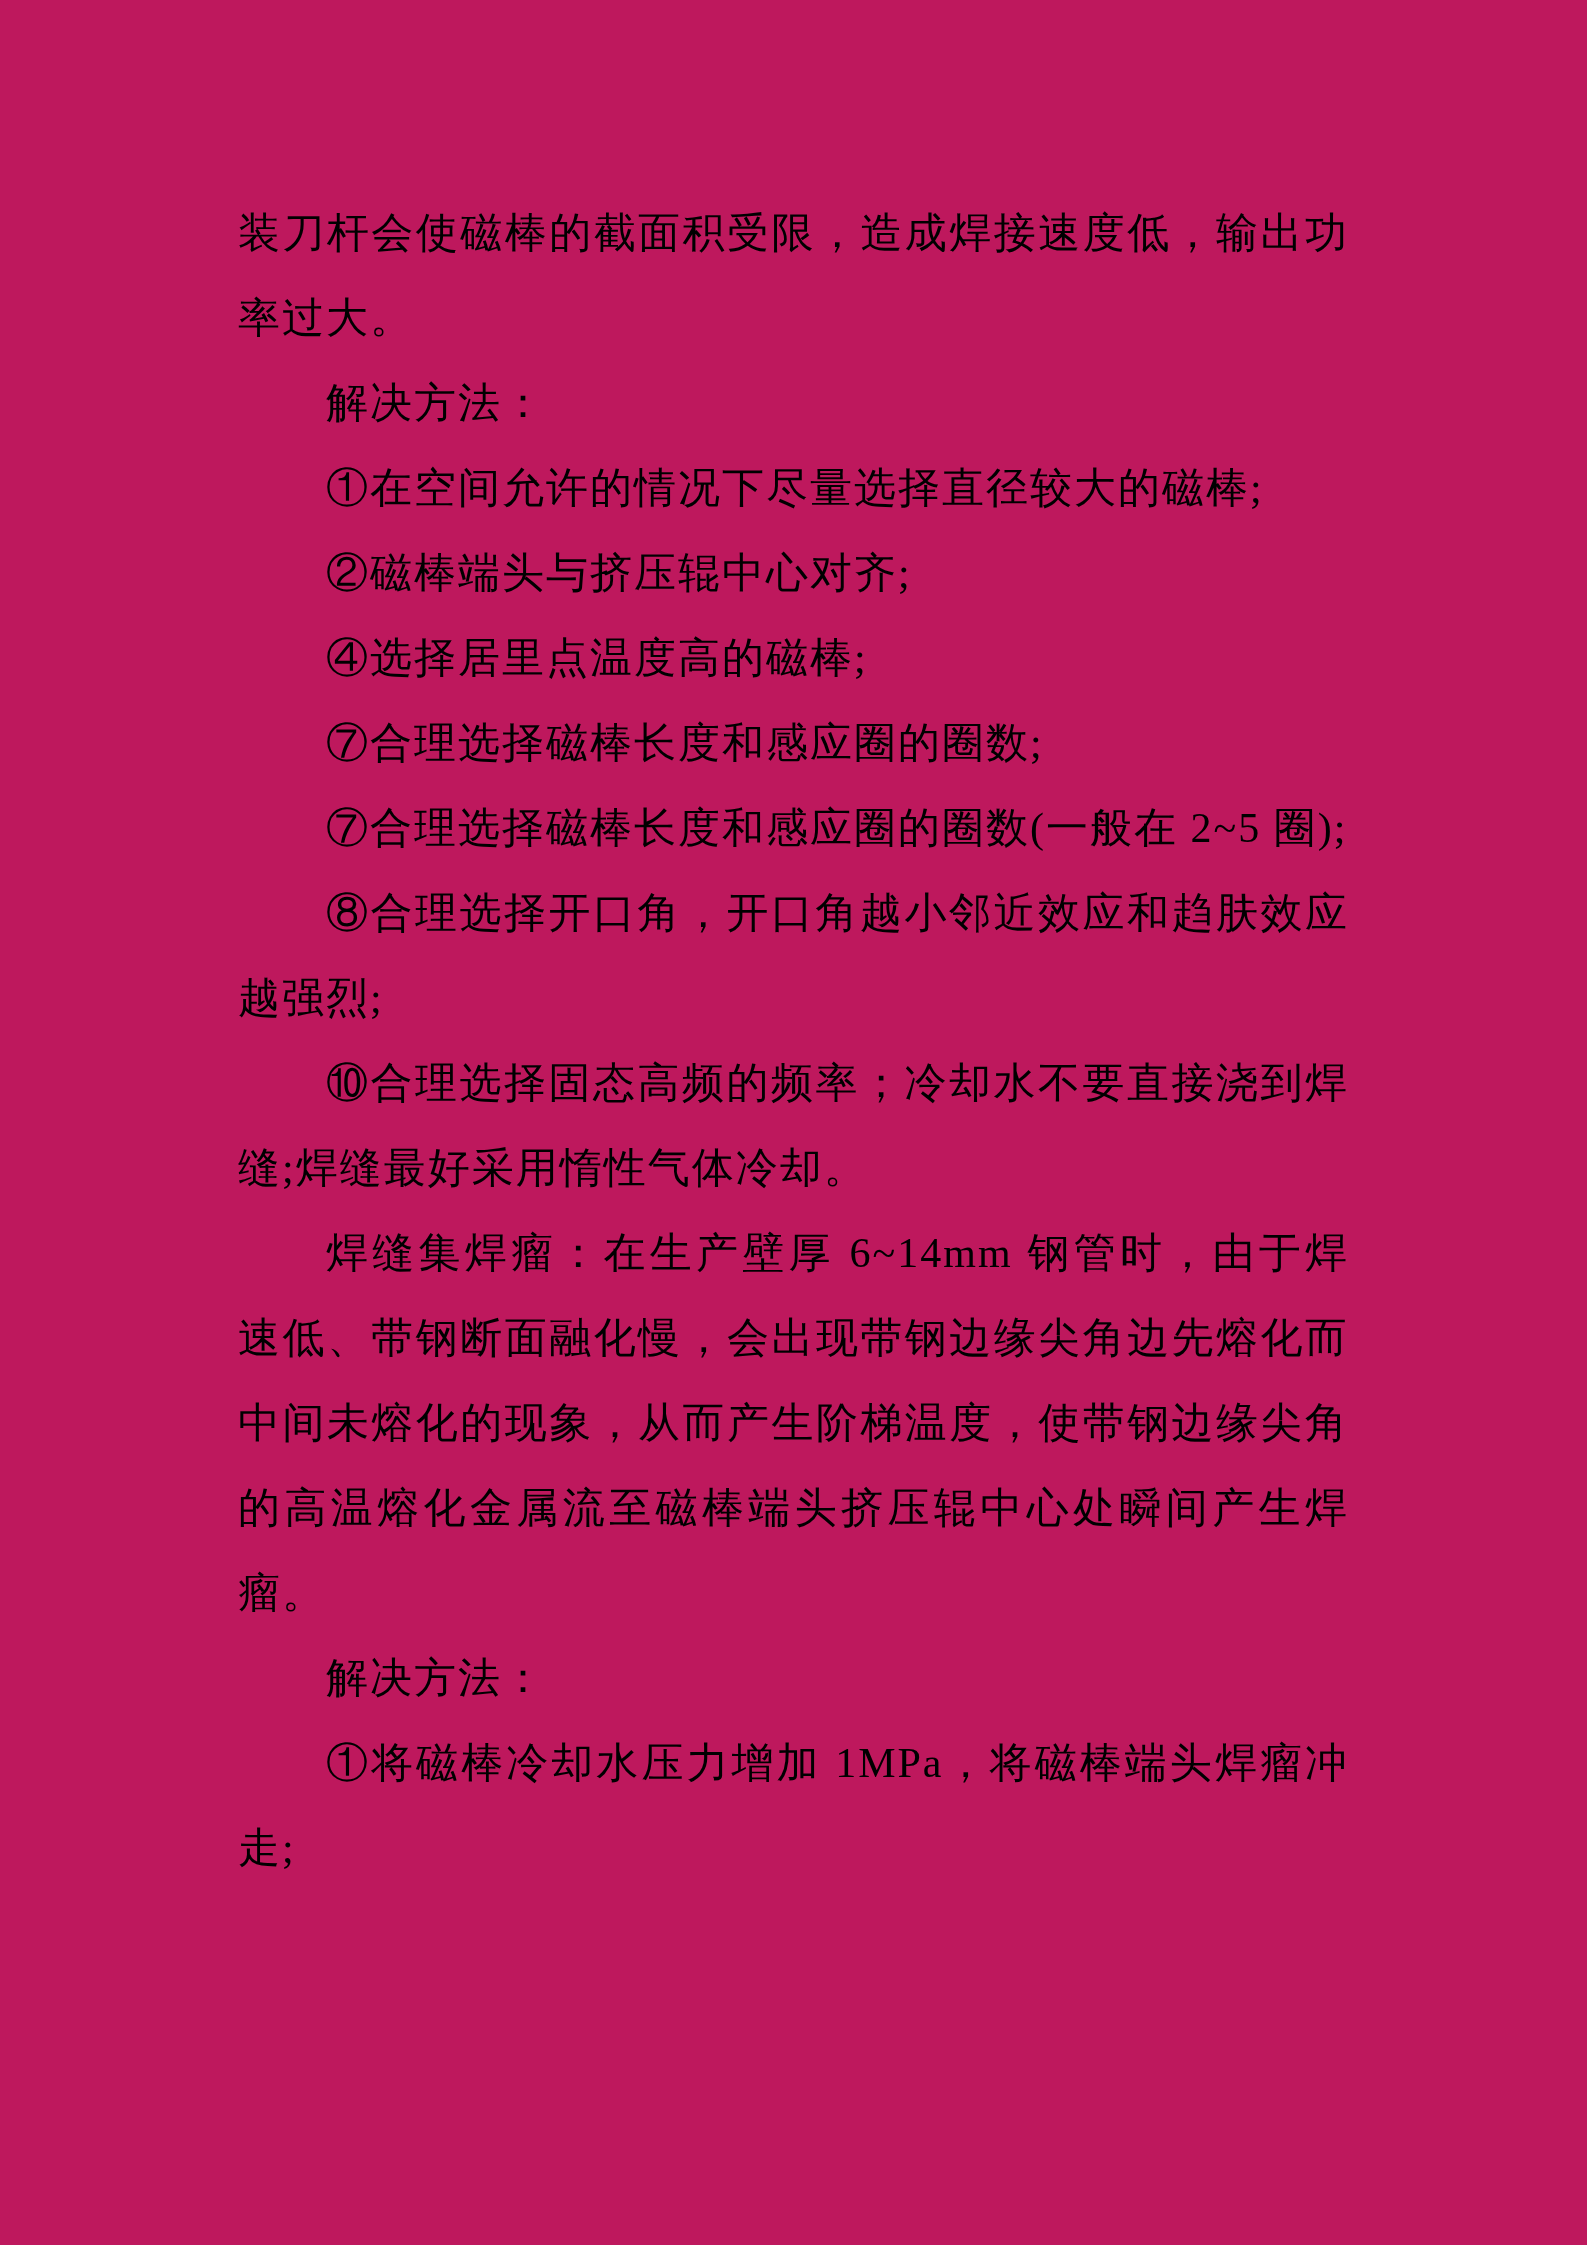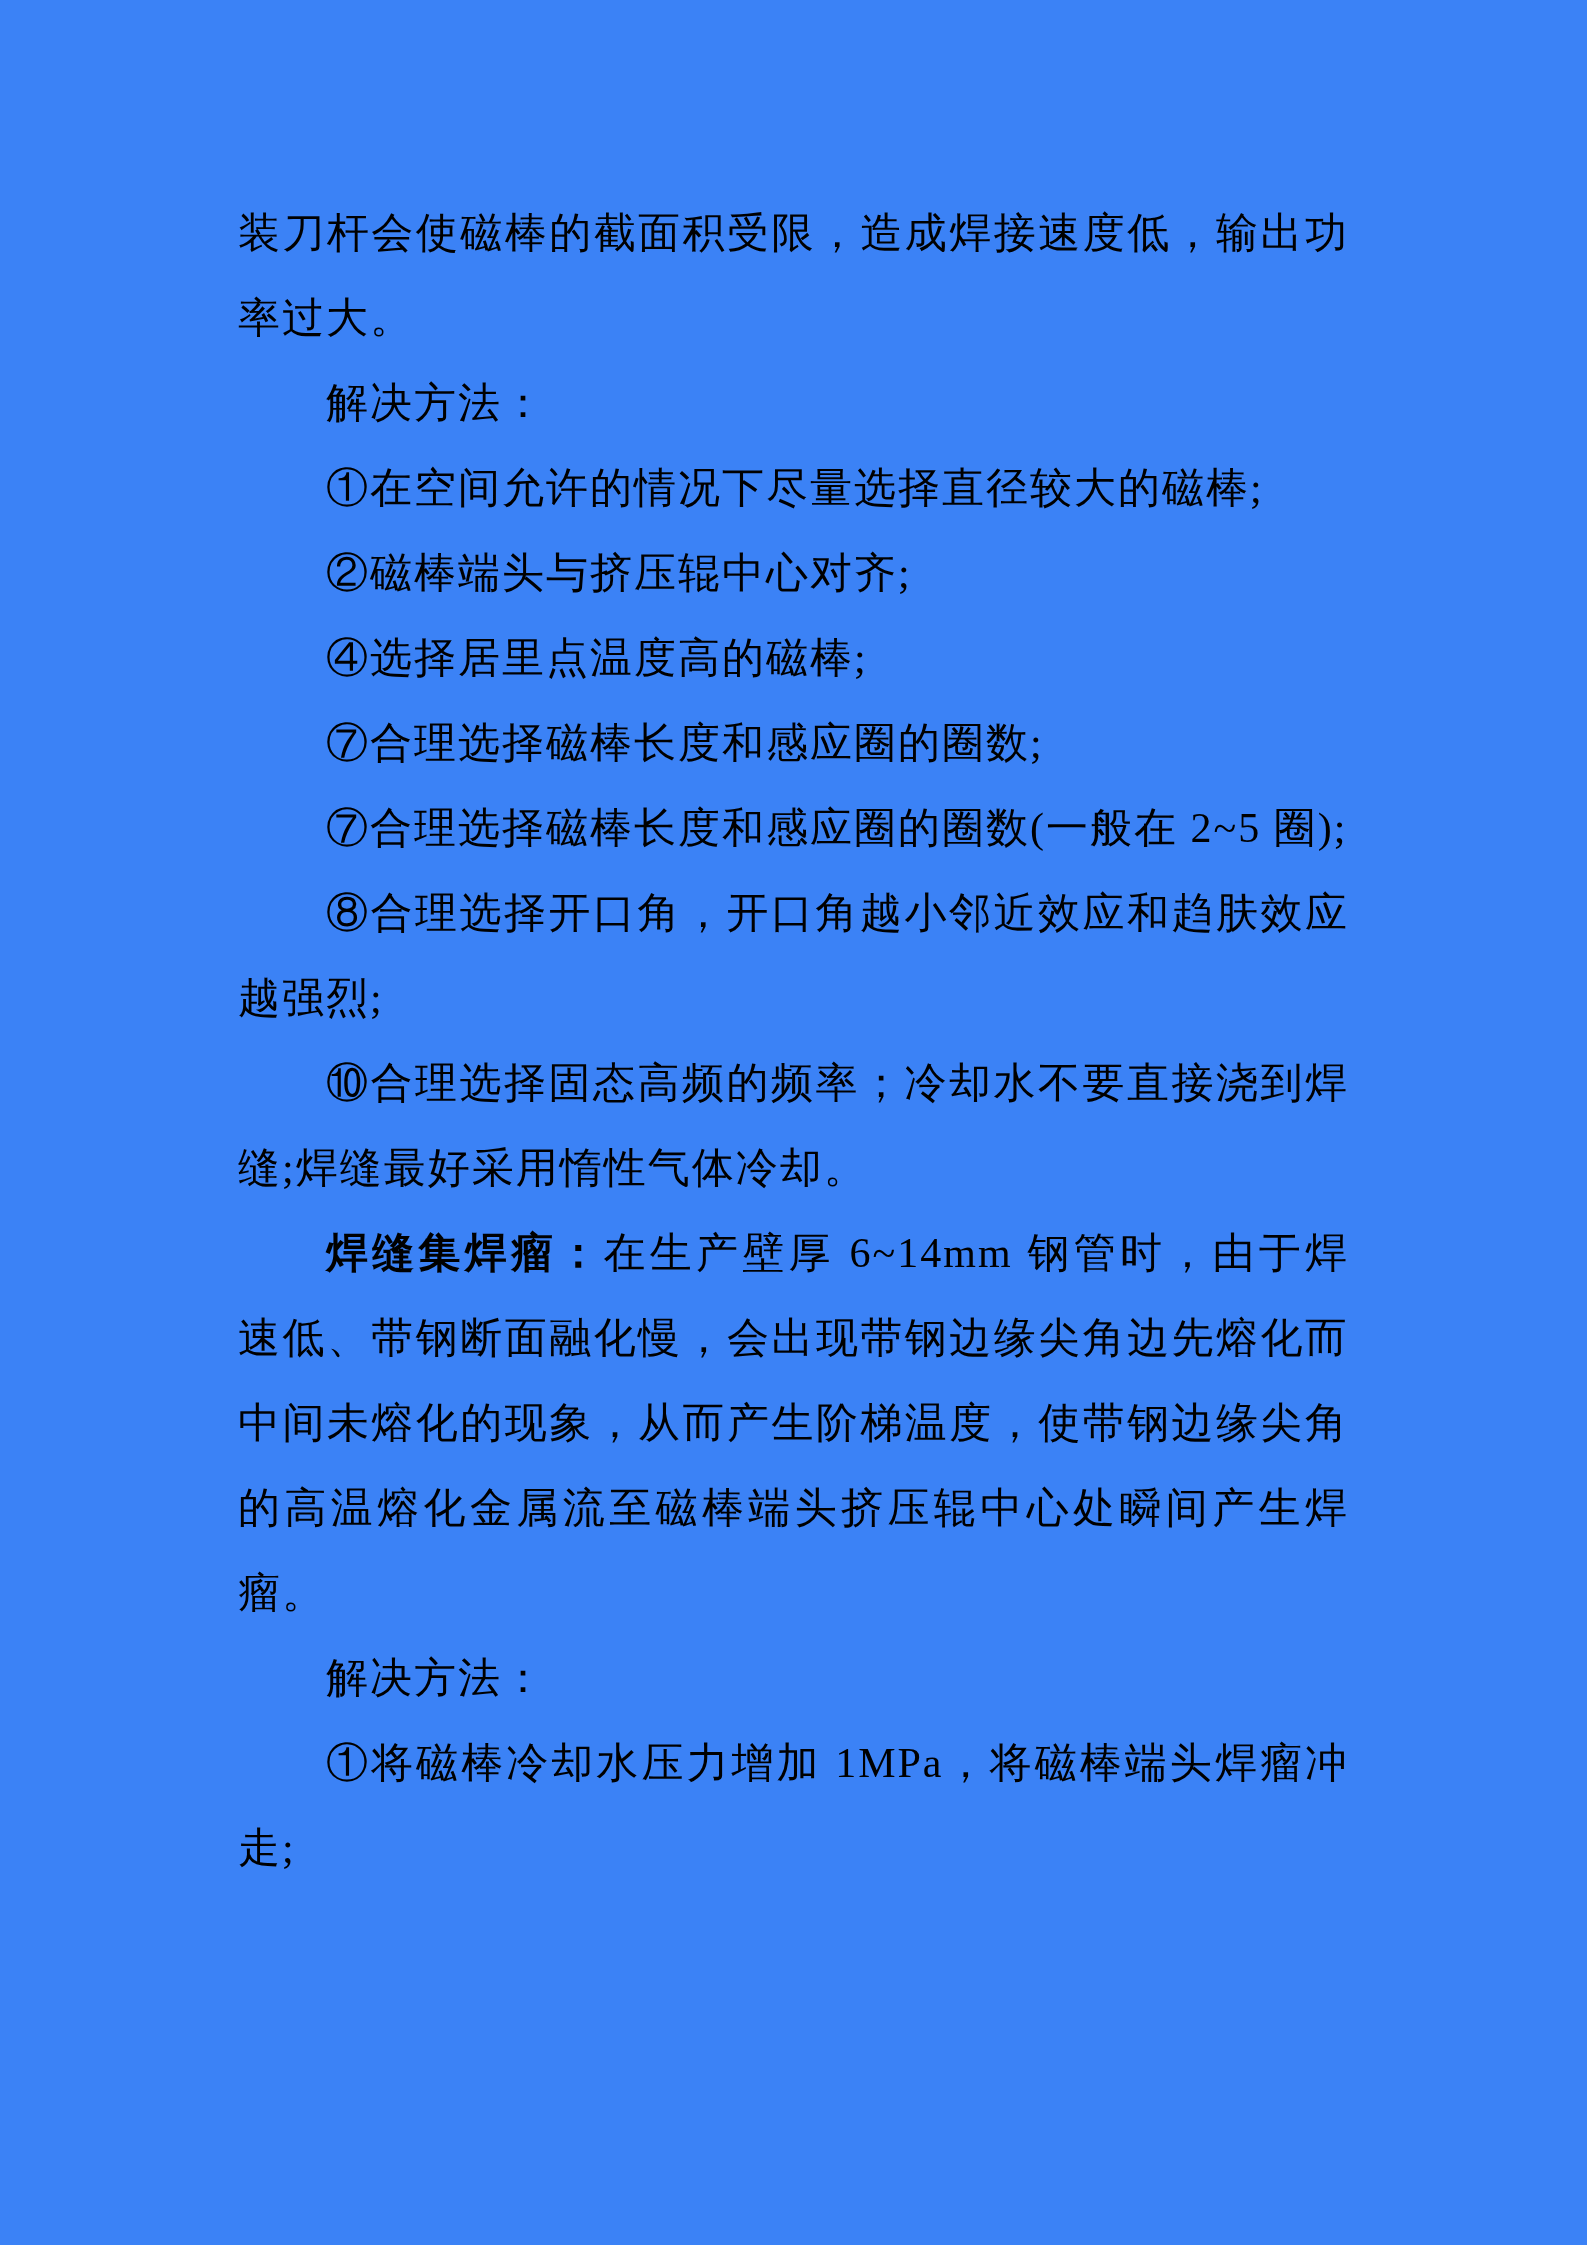--- a/index.html
+++ b/index.html
@@ -4,42 +4,42 @@
 <style>
   html, body {
     margin: 0;
     padding: 0;
     background: #ffffff;
   }
   .page {
     position: relative;
     width: 1587px;
     height: 2245px;
-    background: #3b82f6;
+    background: #be185d;
     box-sizing: border-box;
     padding: 191px 238px 0 238px;
     overflow: hidden;
   }
   .body-text {
     font-family: "Liberation Serif", "DejaVu Serif", serif;
     font-size: 42px;
     line-height: 85px;
     letter-spacing: 2px;
     color: #000000;
     text-align: justify;
   }
   .para {
     margin: 0;
     padding: 0;
   }
   .indent {
     text-indent: 88px;
   }
   .bold {
-    font-weight: bold;
+    font-weight: normal;
   }
 </style>
 </head>
 <body>
 
 <div class="page body-text">
 
   <p class="para">装刀杆会使磁棒的截面积受限，造成焊接速度低，输出功率过大。</p>
 
   <p class="para indent">解决方法：</p>

